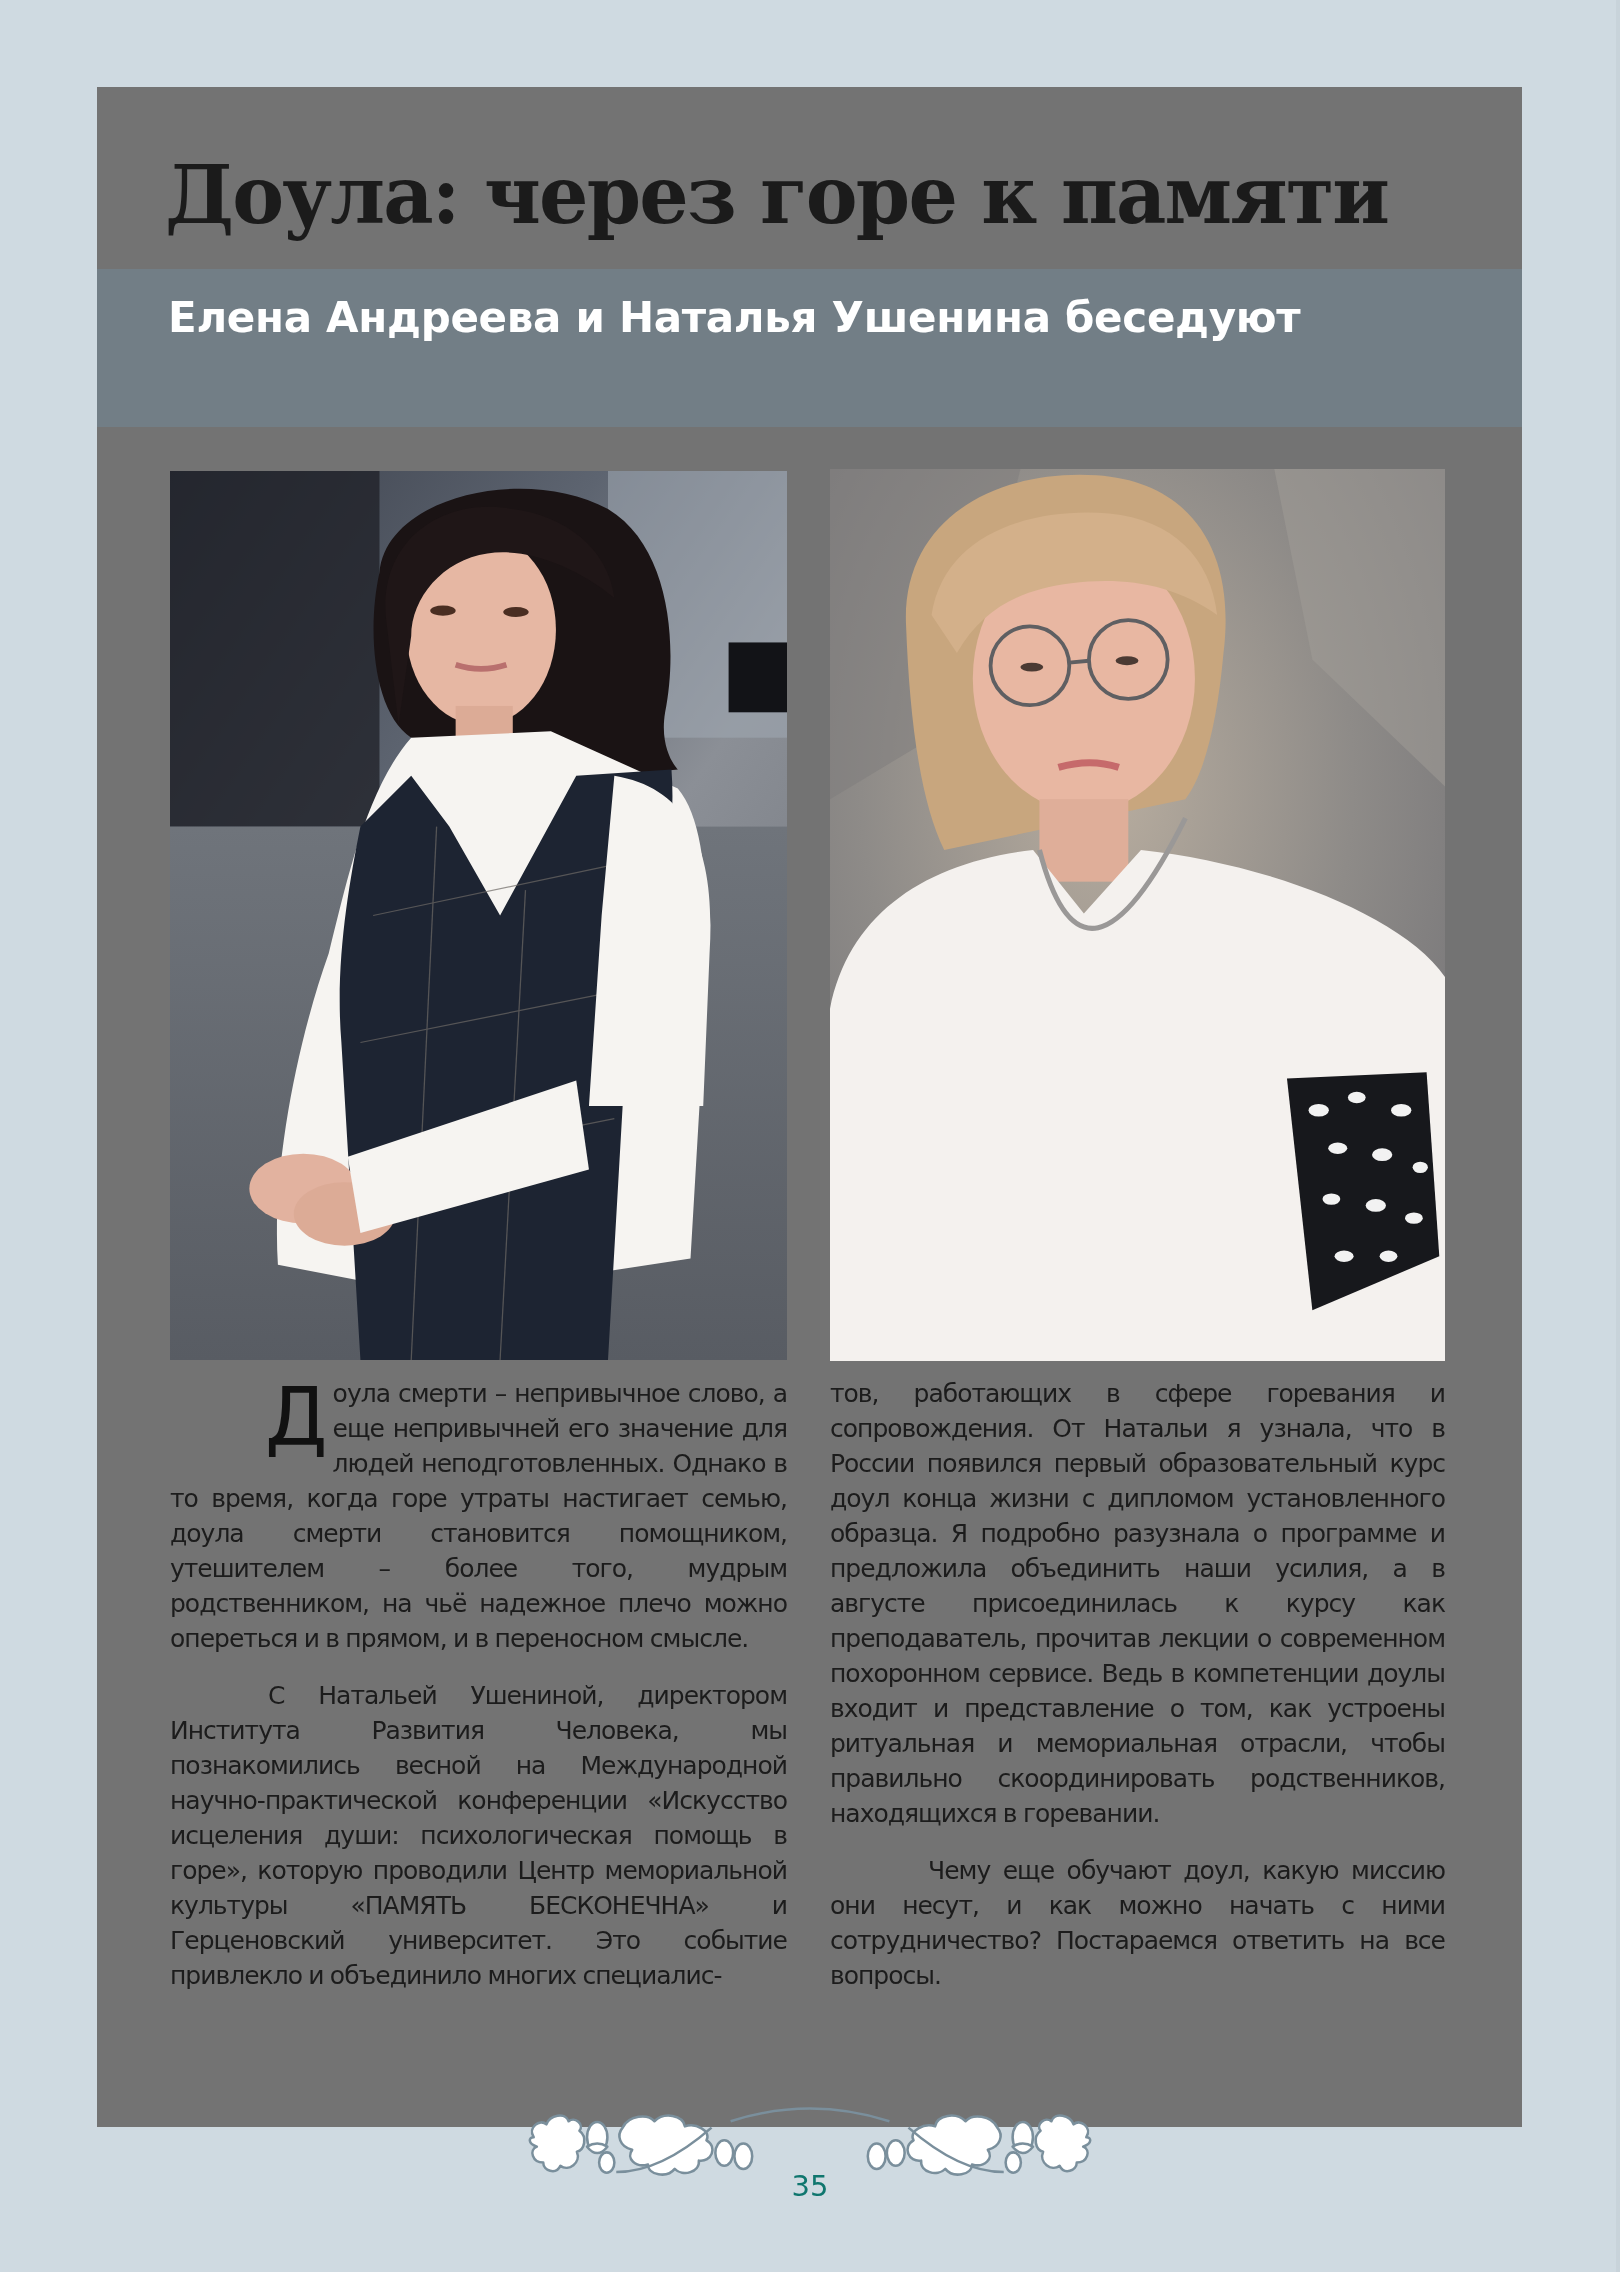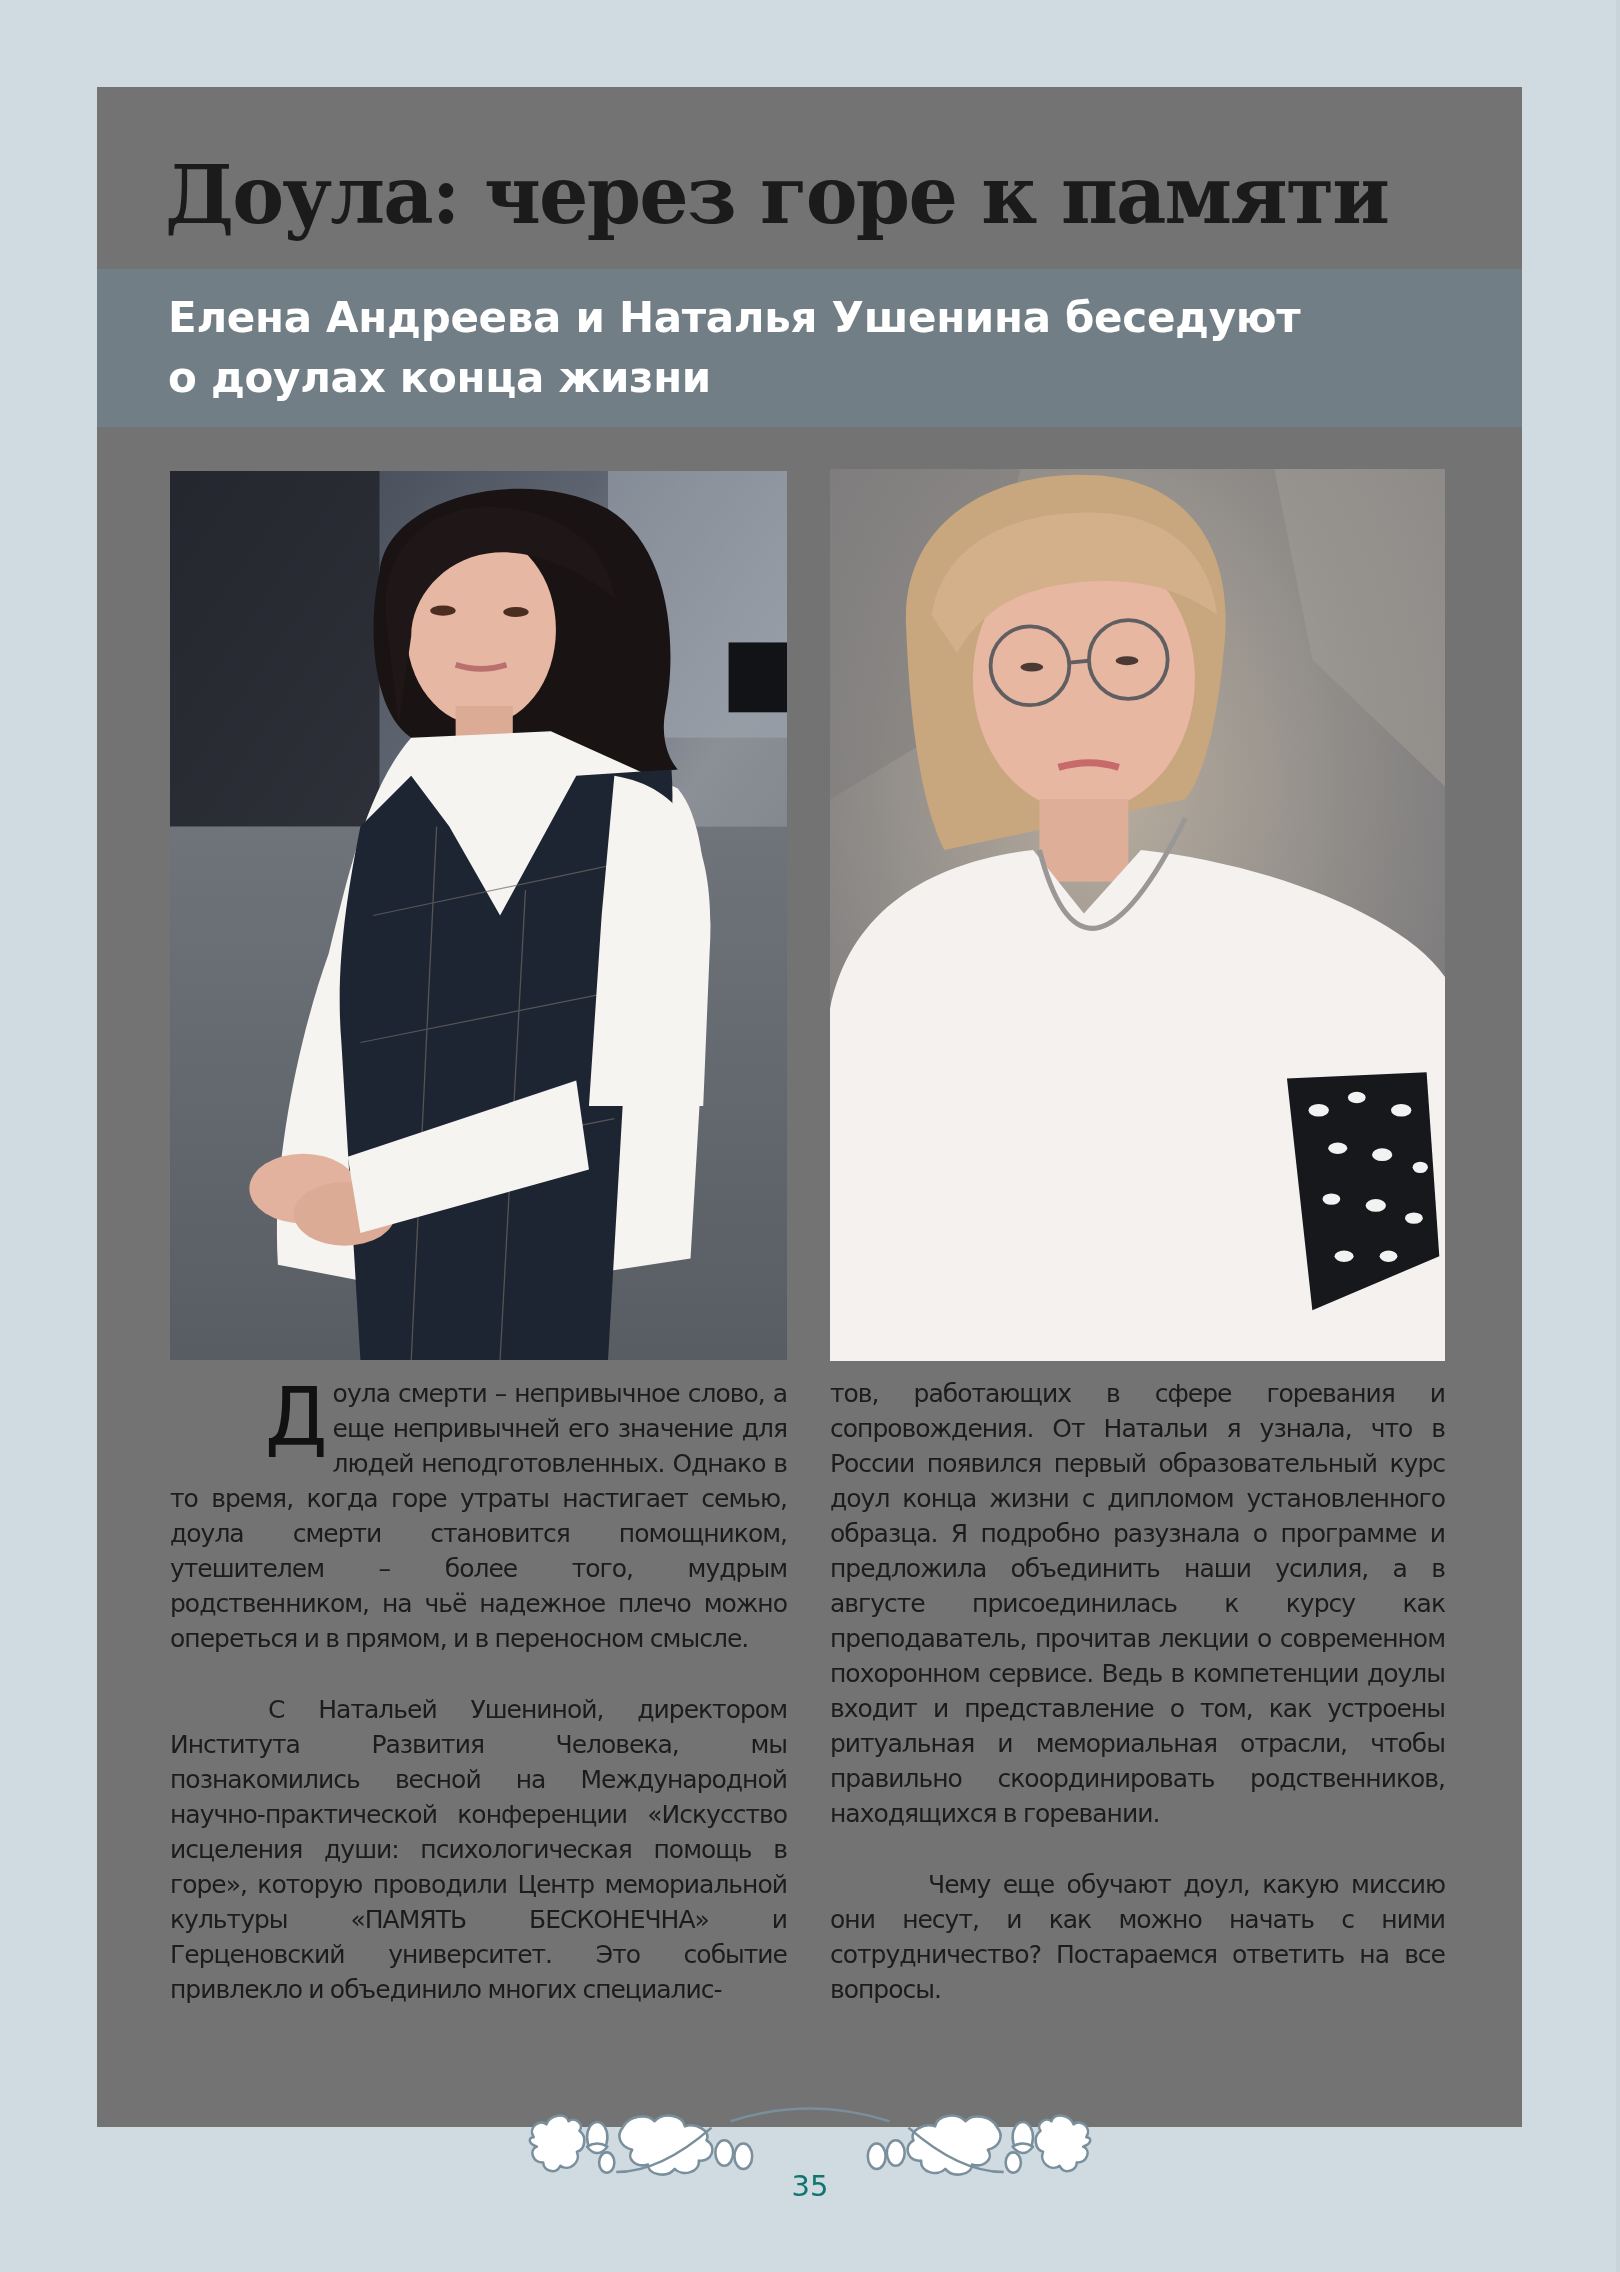--- a/index.html
+++ b/index.html
@@ -56,21 +56,21 @@
       font-size:25px; line-height:35px;
       color:#1c1c1c;
       text-align:justify;
       letter-spacing:-1px;
       word-spacing:-0.6px;
     }
     .col-left { left:73px; top:1289px; width:617px; }
     .col-right { left:733px; top:1289px; width:615px; }
     .col p { margin:0; }
     .col p.indent { text-indent:98px; }
-    .col p.gap { margin-top:36px; }
+    .col p.gap { margin-top:22px; }
     .dropcap {
       float:left;
       font-family:"DejaVu Sans", sans-serif;
       font-size:80px; line-height:63px;
       margin:9px 5.1px 0 95px;
       color:#111;
       letter-spacing:0;
     }
     .ornament {
       position:absolute; left:521px; top:2102px;
@@ -89,21 +89,20 @@
 
 <div class="edge-stripe"></div>
 
 <div class="page">
 
   <h1 class="title">Доула: через горе к памяти</h1>
 
   <div class="banner">
     <h2 class="banner-text">
       <span>Елена Андреева и Наталья Ушенина беседуют</span>
-      <span>о доулах конца жизни</span>
     </h2>
   </div>
 
   <div class="photo photo-left" title="Портрет Елены Андреевой: женщина с тёмными волосами в белой рубашке и тёмном клетчатом жилете">
     <svg viewBox="0 0 972 1400" preserveAspectRatio="none">
       <defs>
         <linearGradient id="bgL" x1="0" y1="0" x2="1" y2="1">
           <stop offset="0" stop-color="#3a3f4a"></stop>
           <stop offset="0.35" stop-color="#5d6470"></stop>
           <stop offset="0.6" stop-color="#8b8f96"></stop>

